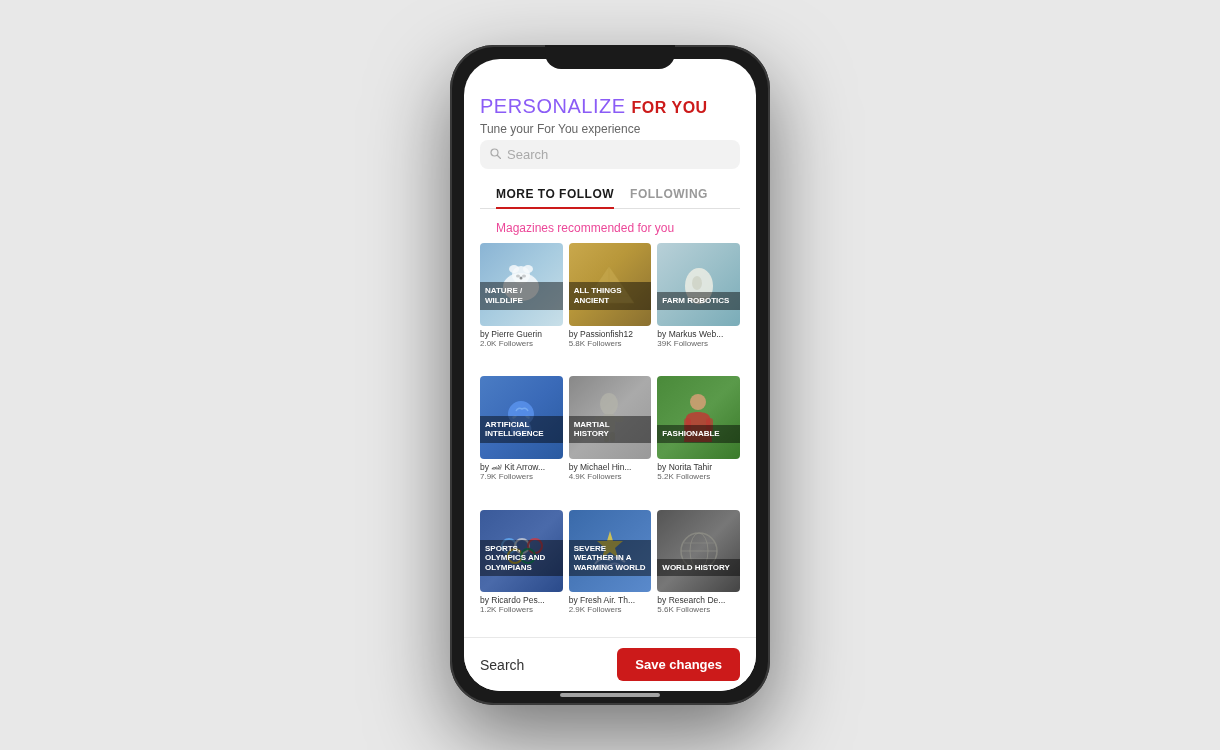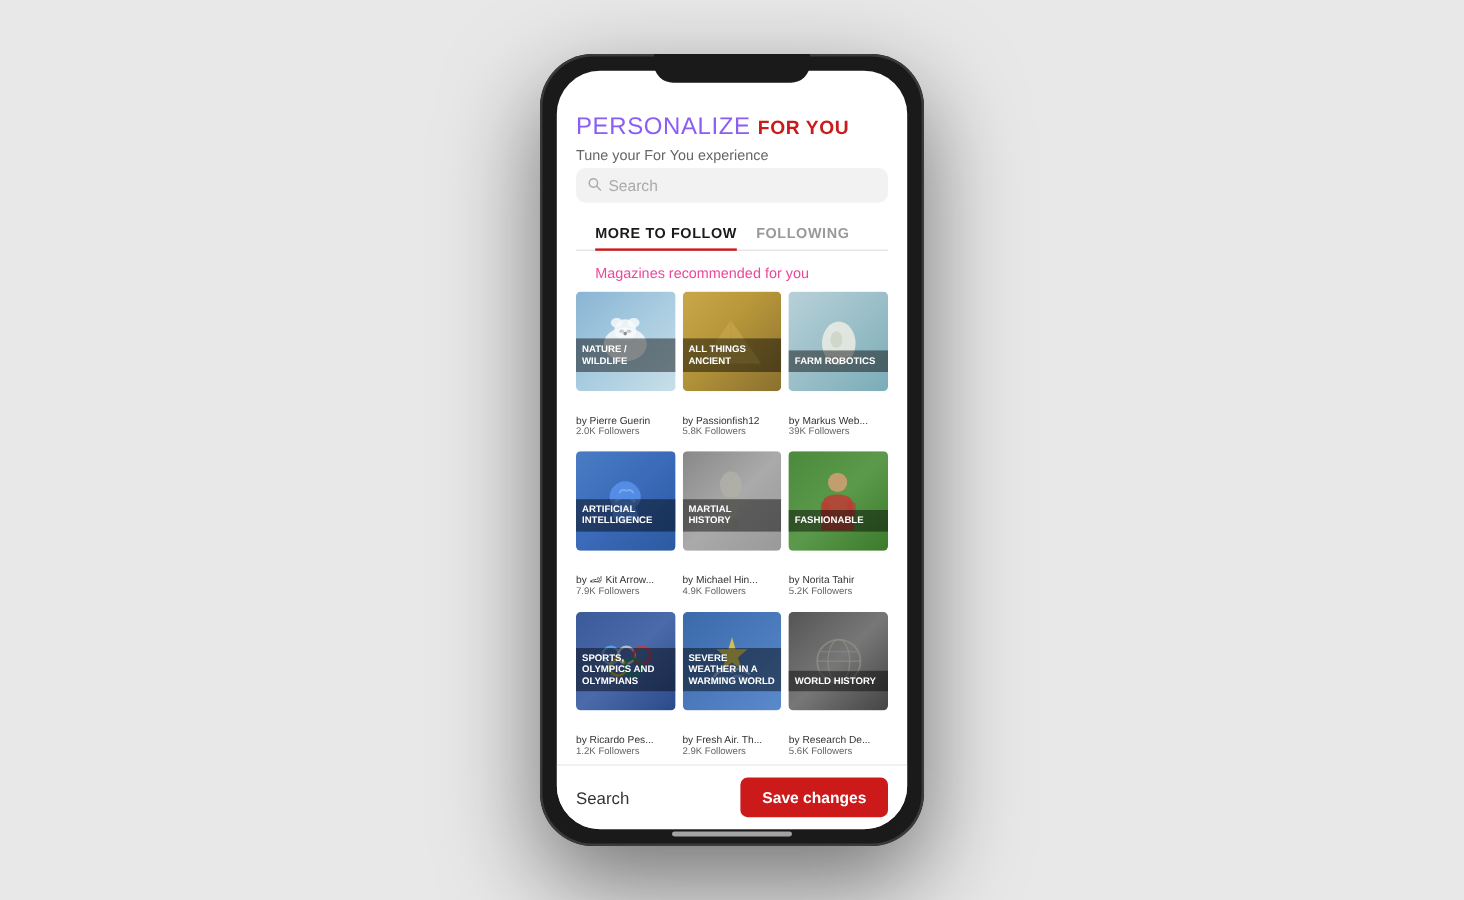--- a/index.html
+++ b/index.html
@@ -188,21 +188,21 @@
 
     .mag-title {
       font-size: 8px;
       font-weight: 800;
       color: #fff;
       line-height: 1.2;
       text-transform: uppercase;
     }
 
     .mag-info {
-      margin-top: 19px;
+      margin-top: 3px;
     }
 
     .mag-author {
       font-size: 8.5px;
       color: #333;
       white-space: nowrap;
       overflow: hidden;
       text-overflow: ellipsis;
     }
 

